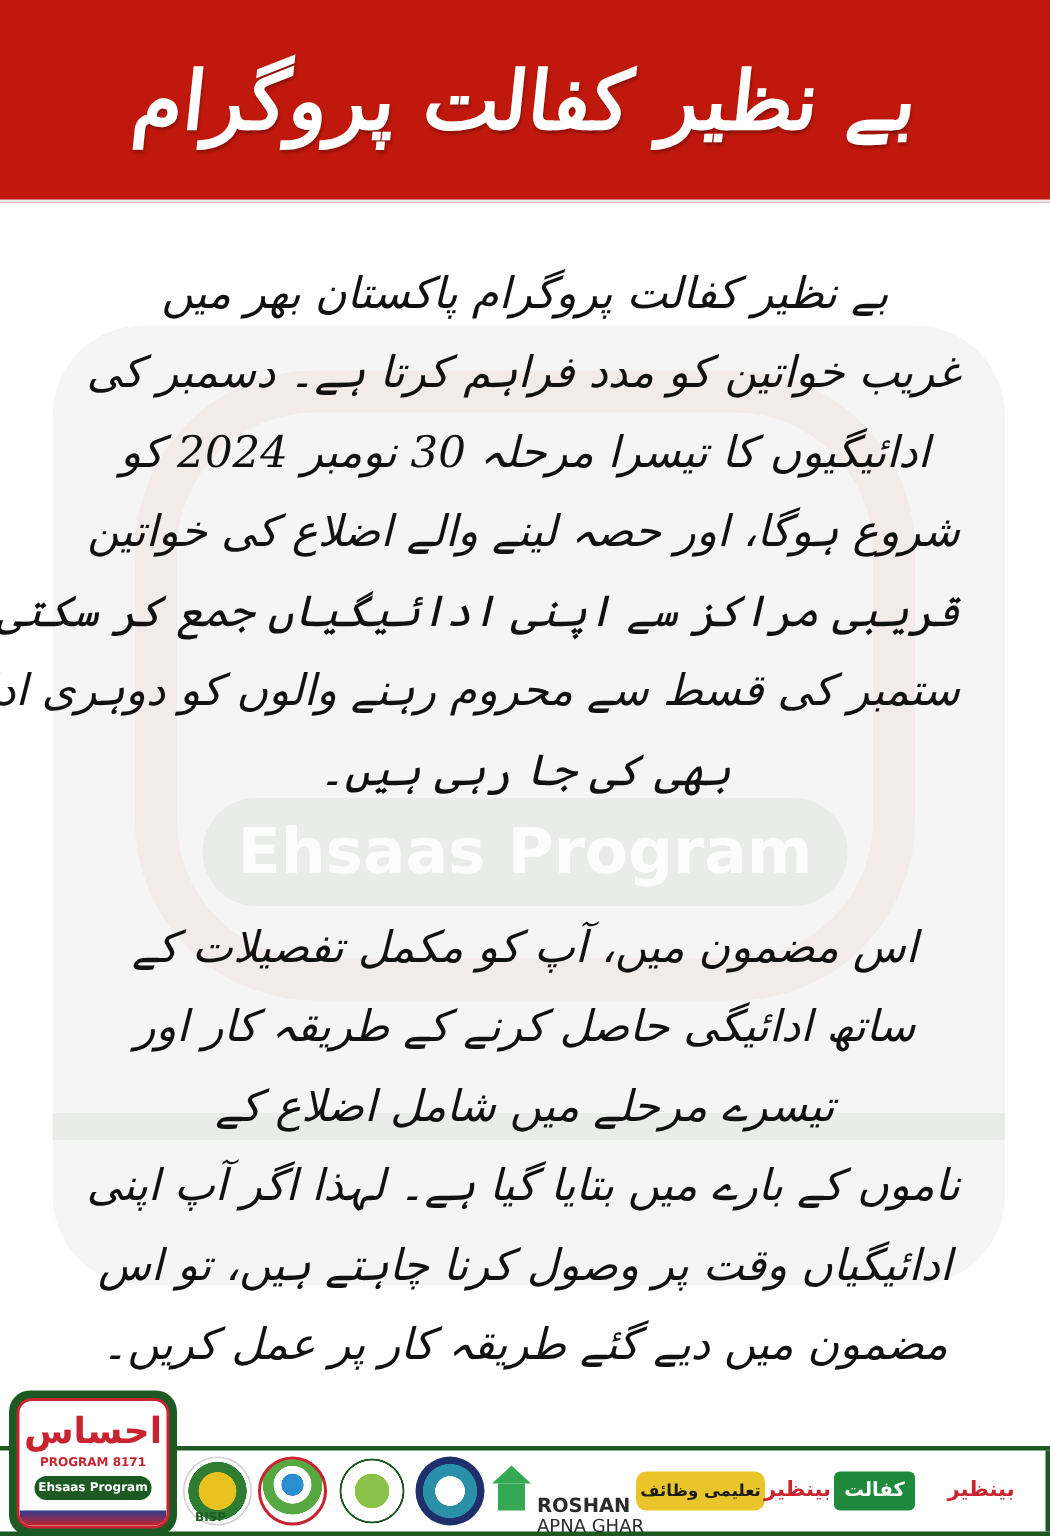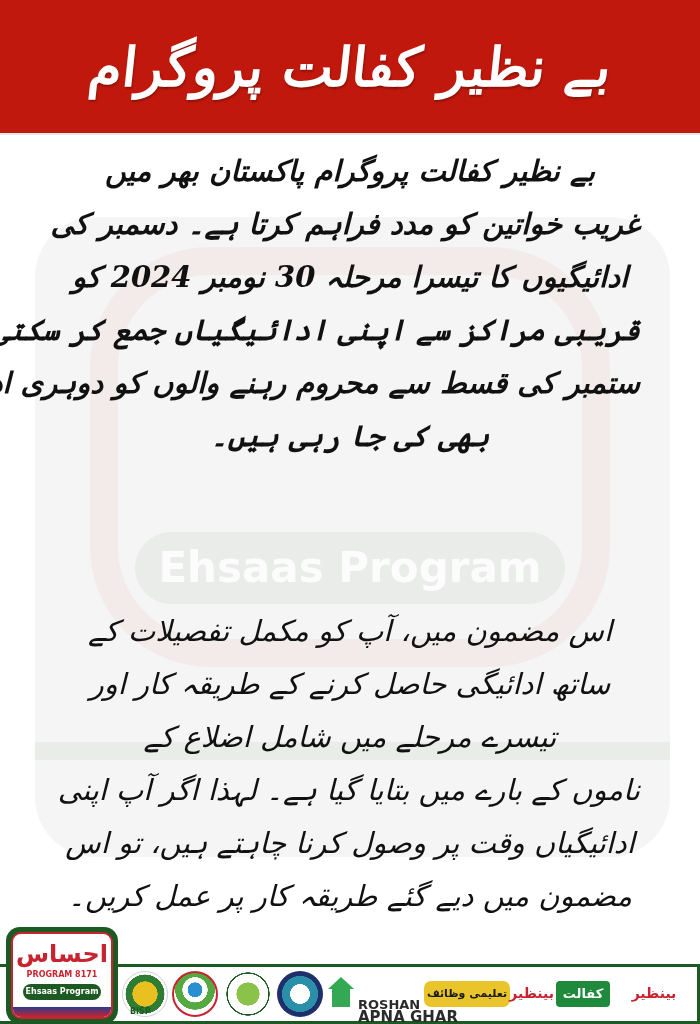--- a/index.html
+++ b/index.html
@@ -46,21 +46,21 @@
       background: rgba(230,232,230,0.7);
     }
 
     .para {
       position: absolute; left: 60px; width: 580px;
       direction: rtl; text-align: center; color: #111111;
       font-family: "DejaVu Serif", serif; font-size: 29px; line-height: 53px;
       font-style: italic;
     }
     .para .line { display: block; white-space: nowrap; }
-    .p1 { top: 8px; font-weight: bold; }
+    .p1 { top: 32px; }
     .p2 { top: 468px; }
 
     .footer {
       position: absolute; left: 0; top: 927px; width: 700px; height: 97px; background: #ffffff;
     }
     .footer-strip {
       position: absolute; left: 0; top: 37px; width: 700px; height: 60px;
       border-top: 3px solid #1d5a23; border-bottom: 3px solid #1d5a23;
       background: #ffffff;
     }
@@ -107,21 +107,21 @@
     .growth { left: 225px; background: radial-gradient(circle at 50% 50%, #8bc34a 0 35%, #ffffff 36% 62%, #1d5a23 63% 66%, #ffffff 67%); }
     .family { left: 277px; background: radial-gradient(circle at 50% 50%, #ffffff 0 30%, #2a8fa8 31% 55%, #1e2f6b 56%); }
 
     .roshan-logo { position: absolute; left: 328px; top: 44px; height: 46px; display: flex; align-items: center; gap: 4px; }
     .roshan-house { width: 26px; height: 34px; position: relative; }
     .roshan-house::before { content: ""; position: absolute; left: 0; top: 0; width: 0; height: 0;
       border-left: 13px solid transparent; border-right: 13px solid transparent; border-bottom: 12px solid #34a853; }
     .roshan-house::after { content: ""; position: absolute; left: 4px; top: 12px; width: 18px; height: 18px; background: #34a853; }
     .roshan-text { font-family: "DejaVu Sans", sans-serif; color: #2b2b2b; line-height: 12px; margin-top: 33px; }
     .roshan-text .r1 { font-size: 13px; font-weight: bold; display: block; }
-    .roshan-text .r2 { font-size: 15px; font-weight: bold; display: block; }
+    .roshan-text .r2 { font-size: 12px; font-weight: normal; display: block; }
 
     .taleemi {
       position: absolute; left: 424px; top: 54px; width: 86px; height: 26px; border-radius: 7px;
       background: #e9c42a; color: #1a1a1a; direction: rtl; text-align: center;
       font-size: 11px; font-weight: bold; line-height: 26px; font-family: "DejaVu Sans", sans-serif;
     }
     .benazir-1 {
       position: absolute; left: 512px; top: 50px; width: 42px; direction: rtl; text-align: center;
       color: #c8242f; font-size: 14px; font-weight: bold; line-height: 32px; font-family: "DejaVu Sans", sans-serif;
     }
@@ -146,20 +146,21 @@
   <div class="wm-panel"></div>
   <div class="wm-ring"></div>
   <div class="wm-pill"></div>
   <div class="wm-text">Ehsaas Program</div>
   <div class="wm-band"></div>
 
   <div class="para p1">
     <span class="line">بے نظیر کفالت پروگرام پاکستان بھر میں</span>
     <span class="line">غریب خواتین کو مدد فراہم کرتا ہے۔ دسمبر کی</span>
     <span class="line">ادائیگیوں کا تیسرا مرحلہ 30 نومبر 2024 کو</span>
+    <span class="line">شروع ہوگا، اور حصہ لینے والے اضلاع کی خواتین</span>
     <span class="line">قریبی مراکز سے اپنی ادائیگیاں جمع کر سکتی ہیں۔</span>
     <span class="line">ستمبر کی قسط سے محروم رہنے والوں کو دوہری ادائیگیاں</span>
     <span class="line">بھی کی جا رہی ہیں۔</span>
   </div>
 
   <div class="para p2">
     <span class="line">اس مضمون میں، آپ کو مکمل تفصیلات کے</span>
     <span class="line">ساتھ ادائیگی حاصل کرنے کے طریقہ کار اور</span>
     <span class="line">تیسرے مرحلے میں شامل اضلاع کے</span>
     <span class="line">ناموں کے بارے میں بتایا گیا ہے۔ لہذا اگر آپ اپنی</span>

